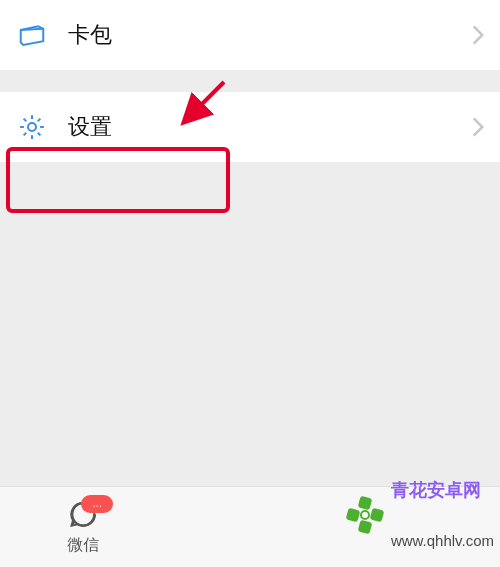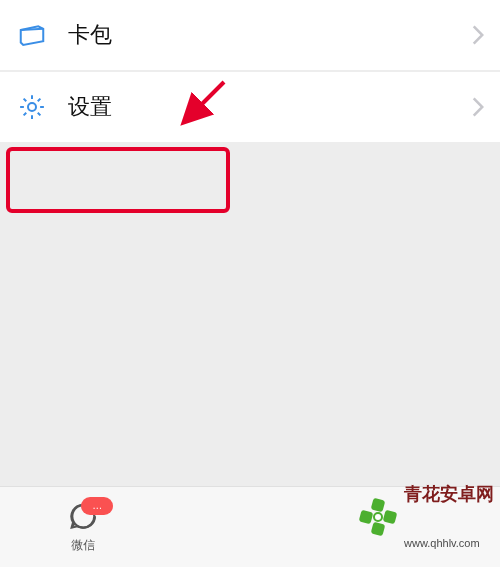--- a/index.html
+++ b/index.html
@@ -1,36 +1,36 @@
 <!DOCTYPE html>
 <html><head>
 <meta charset="utf-8">
 <style>
   html,body{margin:0;padding:0;font-family:-apple-system,"PingFang SC","Helvetica Neue",sans-serif;background:#ededed;}
   #app{width:500px;height:567px;position:relative;background:#ededed;overflow:hidden;}
   .group{background:#fff;}
   .row{display:flex;align-items:center;height:70px;padding:0 16px;position:relative;}
   .row + .row::before{content:"";position:absolute;top:0;left:72px;right:0;height:1px;background:#e5e5e5;}
-  .group.sep{margin-top:2px;}
+  .group.sep{margin-top:22px;}
   .icon-slot{width:32px;height:32px;flex:none;display:flex;align-items:center;justify-content:center;}
   .label{flex:1;margin-left:20px;font-size:22px;color:#111;}
   .chev{flex:none;color:#c7c7cc;}
   .chev svg{display:block;}
   .highlight{position:absolute;border:4px solid #e4002b;border-radius:6px;pointer-events:none;}
   .arrow{position:absolute;pointer-events:none;}
   .tabbar{position:absolute;left:0;right:0;bottom:0;height:80px;background:#f7f7f7;border-top:1px solid #e0e0e0;display:flex;}
   .tab{flex:1;display:flex;flex-direction:column;align-items:center;justify-content:center;gap:4px;position:relative;color:#555;}
-  .tab-label{font-size:12px;}
+  .tab-label{font-size:16px;}
   .tab-icon{width:32px;height:32px;display:flex;align-items:center;justify-content:center;position:relative;}
   .badge{position:absolute;top:-4px;right:-14px;background:#fa5151;border-radius:10px;min-width:20px;height:18px;padding:0 6px;display:flex;align-items:center;justify-content:center;}
   .badge span{color:#fff;font-size:10px;line-height:1;}
   .watermark{position:absolute;right:6px;bottom:18px;display:flex;align-items:center;gap:6px;pointer-events:none;}
   .wm-text{display:flex;flex-direction:column;line-height:1.1;}
-  .wm-cn{font-size:18px;font-weight:700;color:#7f1d1d;}
-  .wm-url{font-size:11px;color:#4a4a4a;margin-top:32px;}
+  .wm-cn{font-size:18px;font-weight:700;color:#8b5cf6;}
+  .wm-url{font-size:15px;color:#4a4a4a;margin-top:32px;}
 </style>
 </head>
 <body>
 
 <div id="app">
 
   <div class="group">
     <div class="row">
       <span class="icon-slot">
         <svg width="30" height="30" viewBox="0 0 24 24" fill="none" stroke="#3a8ee6" stroke-width="1.6">

